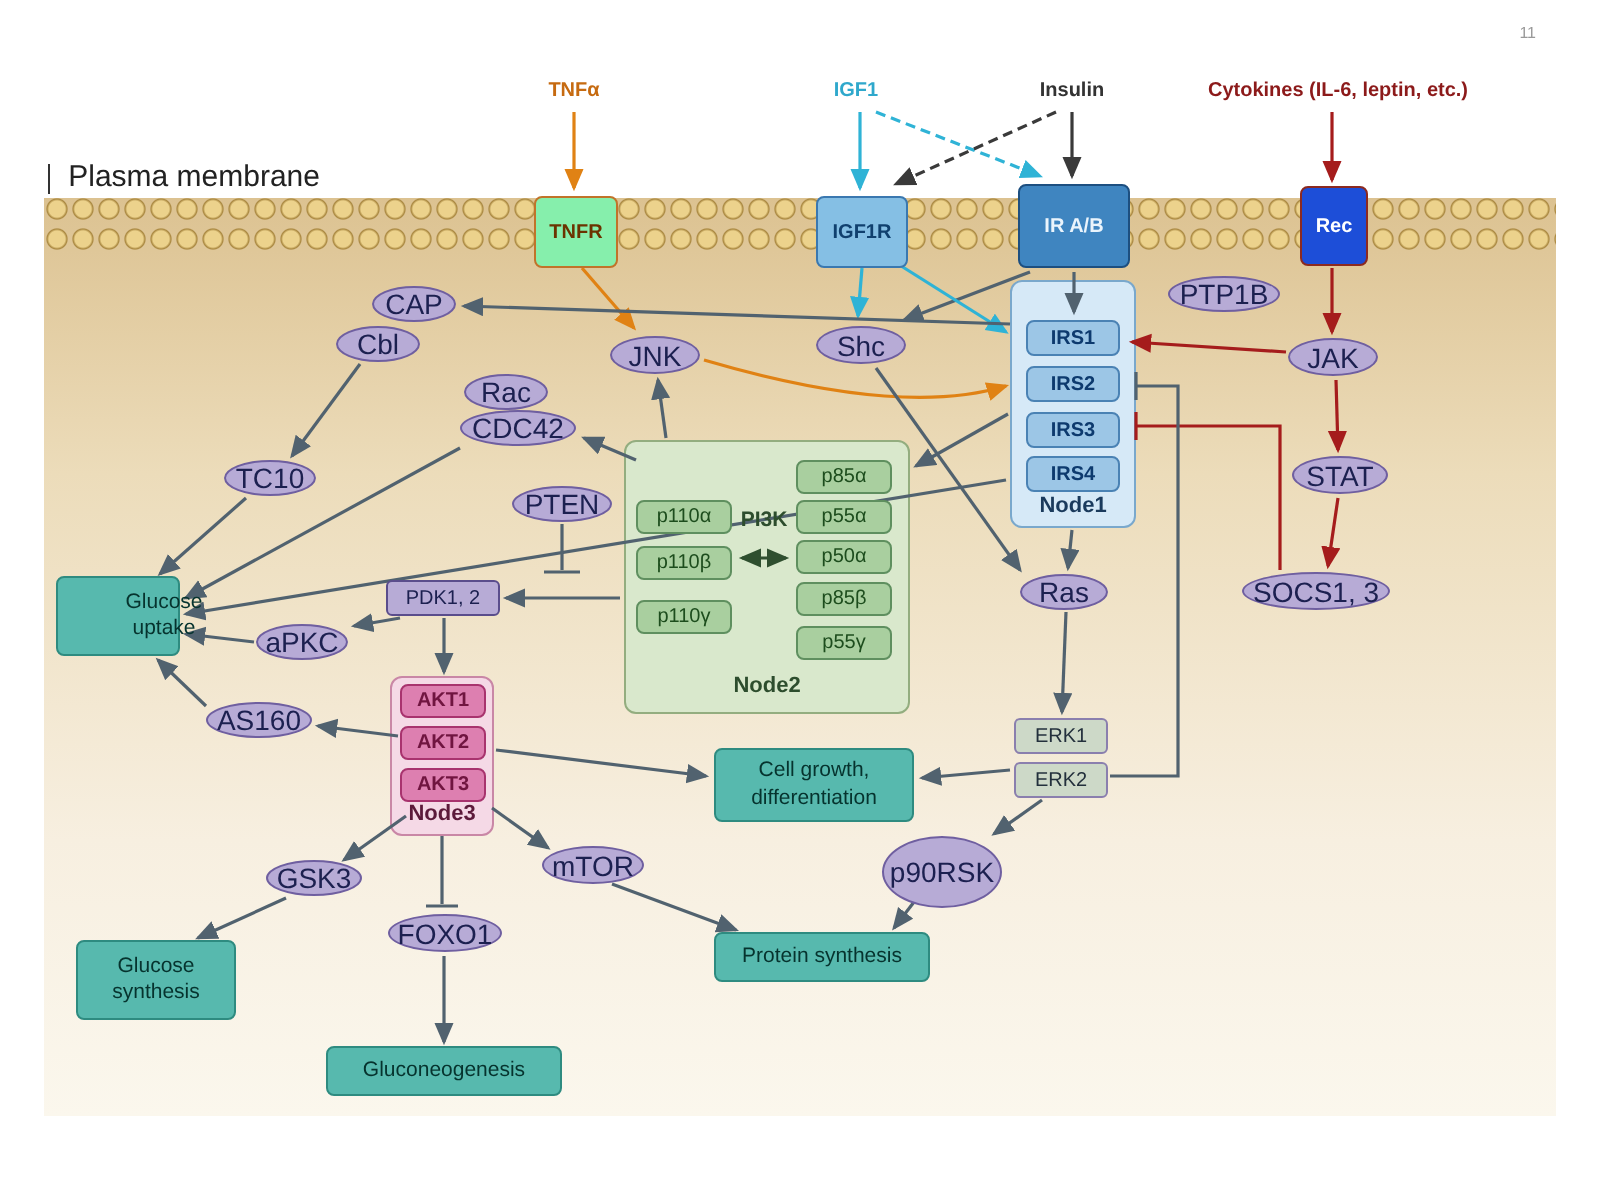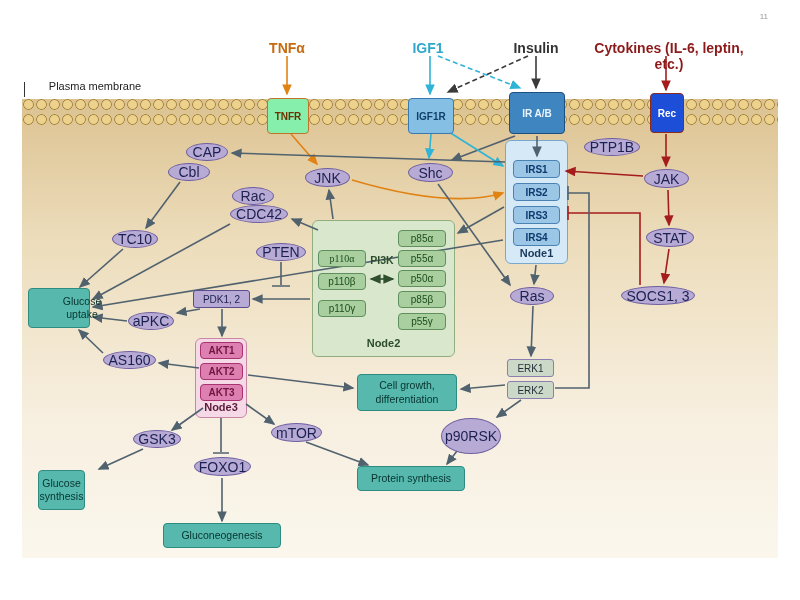--- a/index.html
+++ b/index.html
@@ -17,26 +17,26 @@
   .nodebox{position:absolute;border-radius:6px;box-sizing:border-box;}
   #node1-box{left:505px;top:140px;width:63px;height:124px;background:#d6e9f7;border:1.5px solid #7aa8cc;}
   #node2-box{left:312px;top:220px;width:143px;height:137px;background:#d9e8cc;border:1.5px solid #93ad7f;}
   #node3-box{left:195px;top:338px;width:52px;height:80px;background:#f5d9e6;border:1.5px solid #c987a6;}
   .nodetitle{position:absolute;font-weight:bold;font-size:11px;text-align:center;}
   .rcpt{position:absolute;display:flex;align-items:center;justify-content:center;font-size:10px;font-weight:bold;border-radius:4px;box-sizing:border-box;text-align:center;}
   #rcpt-tnfr{left:267px;top:98px;width:42px;height:36px;background:#86efac;border:1.5px solid #c1732a;color:#6b3300;}
   #rcpt-igf1r{left:408px;top:98px;width:46px;height:36px;background:#85bfe4;border:1.5px solid #3a78b0;color:#10406e;}
   #rcpt-ir{left:509px;top:92px;width:56px;height:42px;background:#3f85c0;border:1.5px solid #1d4f80;color:#eaf4fc;}
   #rcpt-rec{left:650px;top:93px;width:34px;height:40px;background:#1d4ed8;border:1.5px solid #8c2a20;color:#fff;}
-  .liglabel{position:absolute;font-size:14px;text-align:center;font-weight:bold;}
+  .liglabel{position:absolute;font-size:10px;text-align:center;font-weight:bold;}
   #lbl-tnfa{left:261px;top:40px;width:52px;color:#c66a10;}
   #lbl-igf1{left:402px;top:40px;width:52px;color:#2fa8cc;}
   #lbl-insulin{left:506px;top:40px;width:60px;color:#333;}
   #lbl-cytokines{left:580px;top:40px;width:178px;color:#8c1a1a;}
-  #lbl-membrane{left:30px;top:80px;width:130px;font-size:11px;color:#222;text-align:center;position:absolute;}
+  #lbl-membrane{left:30px;top:80px;width:130px;font-size:15px;color:#222;text-align:right;position:absolute;}
   #membrane-tick{left:24px;top:82px;width:1px;height:15px;background:#333;position:absolute;}
   #page-num{left:748px;top:12px;width:20px;font-size:8px;color:#999;position:absolute;text-align:right;}
   #pi3k-lbl{left:364px;top:254px;width:36px;font-size:10.5px;font-weight:bold;color:#2d4d2d;text-align:center;position:absolute;}
   svg{position:absolute;left:0;top:0;}
 </style>
 </head>
 <body>
 
 <div id="stage">
 
@@ -134,21 +134,21 @@
   <div id="rcpt-igf1r" class="rcpt">IGF1R</div>
   <div id="rcpt-ir" class="rcpt">IR A/B</div>
   <div id="rcpt-rec" class="rcpt">Rec</div>
 
   <div class="irs" style="left:513px;top:160px;width:47px;height:18px;">IRS1</div>
   <div class="irs" style="left:513px;top:183px;width:47px;height:18px;">IRS2</div>
   <div class="irs" style="left:513px;top:206px;width:47px;height:18px;">IRS3</div>
   <div class="irs" style="left:513px;top:228px;width:47px;height:18px;">IRS4</div>
 
   <div id="pi3k-lbl">PI3K</div>
-  <div class="grect" style="left:318px;top:250px;width:48px;height:17px;font-family:Liberation Serif, serif;">p110α</div>
+  <div class="grect" style="left:318px;top:250px;width:48px;height:17px;">p110α</div>
   <div class="grect" style="left:318px;top:273px;width:48px;height:17px;">p110β</div>
   <div class="grect" style="left:318px;top:300px;width:48px;height:17px;">p110γ</div>
   <div class="grect" style="left:398px;top:230px;width:48px;height:17px;">p85α</div>
   <div class="grect" style="left:398px;top:250px;width:48px;height:17px;">p55α</div>
   <div class="grect" style="left:398px;top:270px;width:48px;height:17px;">p50α</div>
   <div class="grect" style="left:398px;top:291px;width:48px;height:17px;">p85β</div>
   <div class="grect" style="left:398px;top:313px;width:48px;height:17px;">p55γ</div>
 
   <div class="akt" style="left:200px;top:342px;width:43px;height:17px;">AKT1</div>
   <div class="akt" style="left:200px;top:363px;width:43px;height:17px;">AKT2</div>
@@ -174,16 +174,16 @@
   <div class="oval" style="left:271px;top:423px;width:51px;height:19px;">mTOR</div>
   <div class="oval" style="left:441px;top:418px;width:60px;height:36px;">p90RSK</div>
 
   <div class="prect" style="left:193px;top:290px;width:57px;height:18px;">PDK1, 2</div>
   <div class="erk" style="left:507px;top:359px;width:47px;height:18px;">ERK1</div>
   <div class="erk" style="left:507px;top:381px;width:47px;height:18px;">ERK2</div>
 
   <div class="teal" style="left:28px;top:288px;width:62px;height:40px;padding-left:48px;">Glucose uptake</div>
   <div class="teal" style="left:357px;top:374px;width:100px;height:37px;">Cell growth, differentiation</div>
   <div class="teal" style="left:357px;top:466px;width:108px;height:25px;">Protein synthesis</div>
-  <div class="teal" style="left:38px;top:470px;width:47px;height:40px;">Glucose synthesis</div>
+  <div class="teal" style="left:38px;top:470px;width:80px;height:40px;">Glucose synthesis</div>
   <div class="teal" style="left:163px;top:523px;width:118px;height:25px;">Gluconeogenesis</div>
 
 </div>
 
 </body></html>

